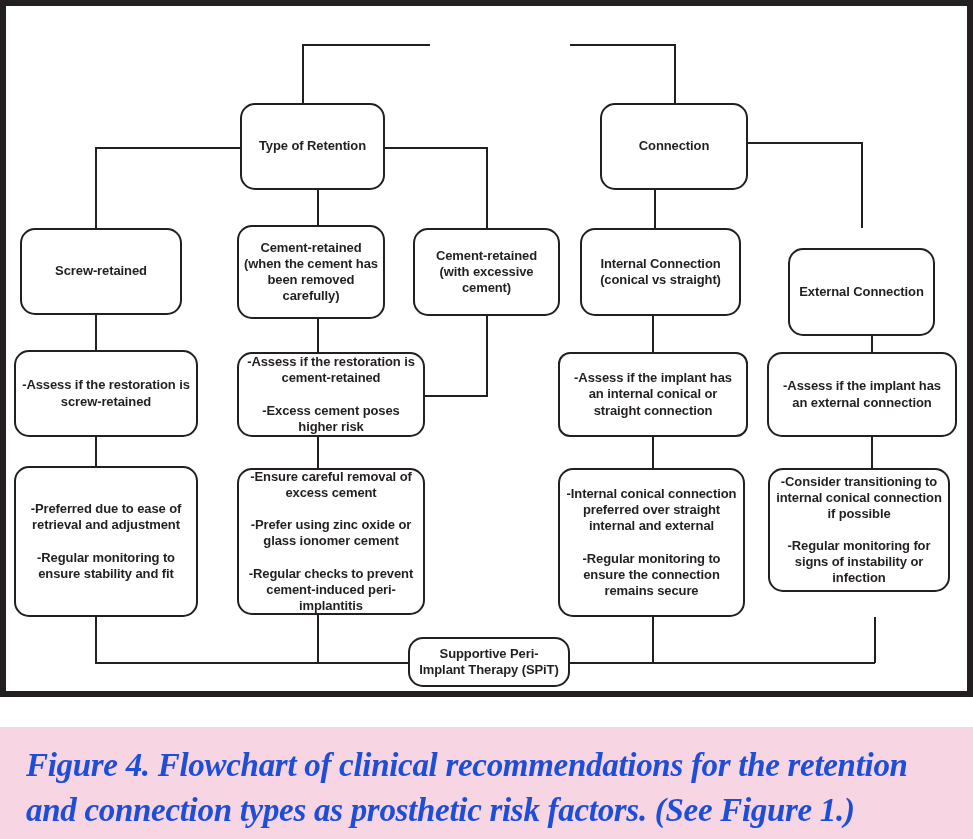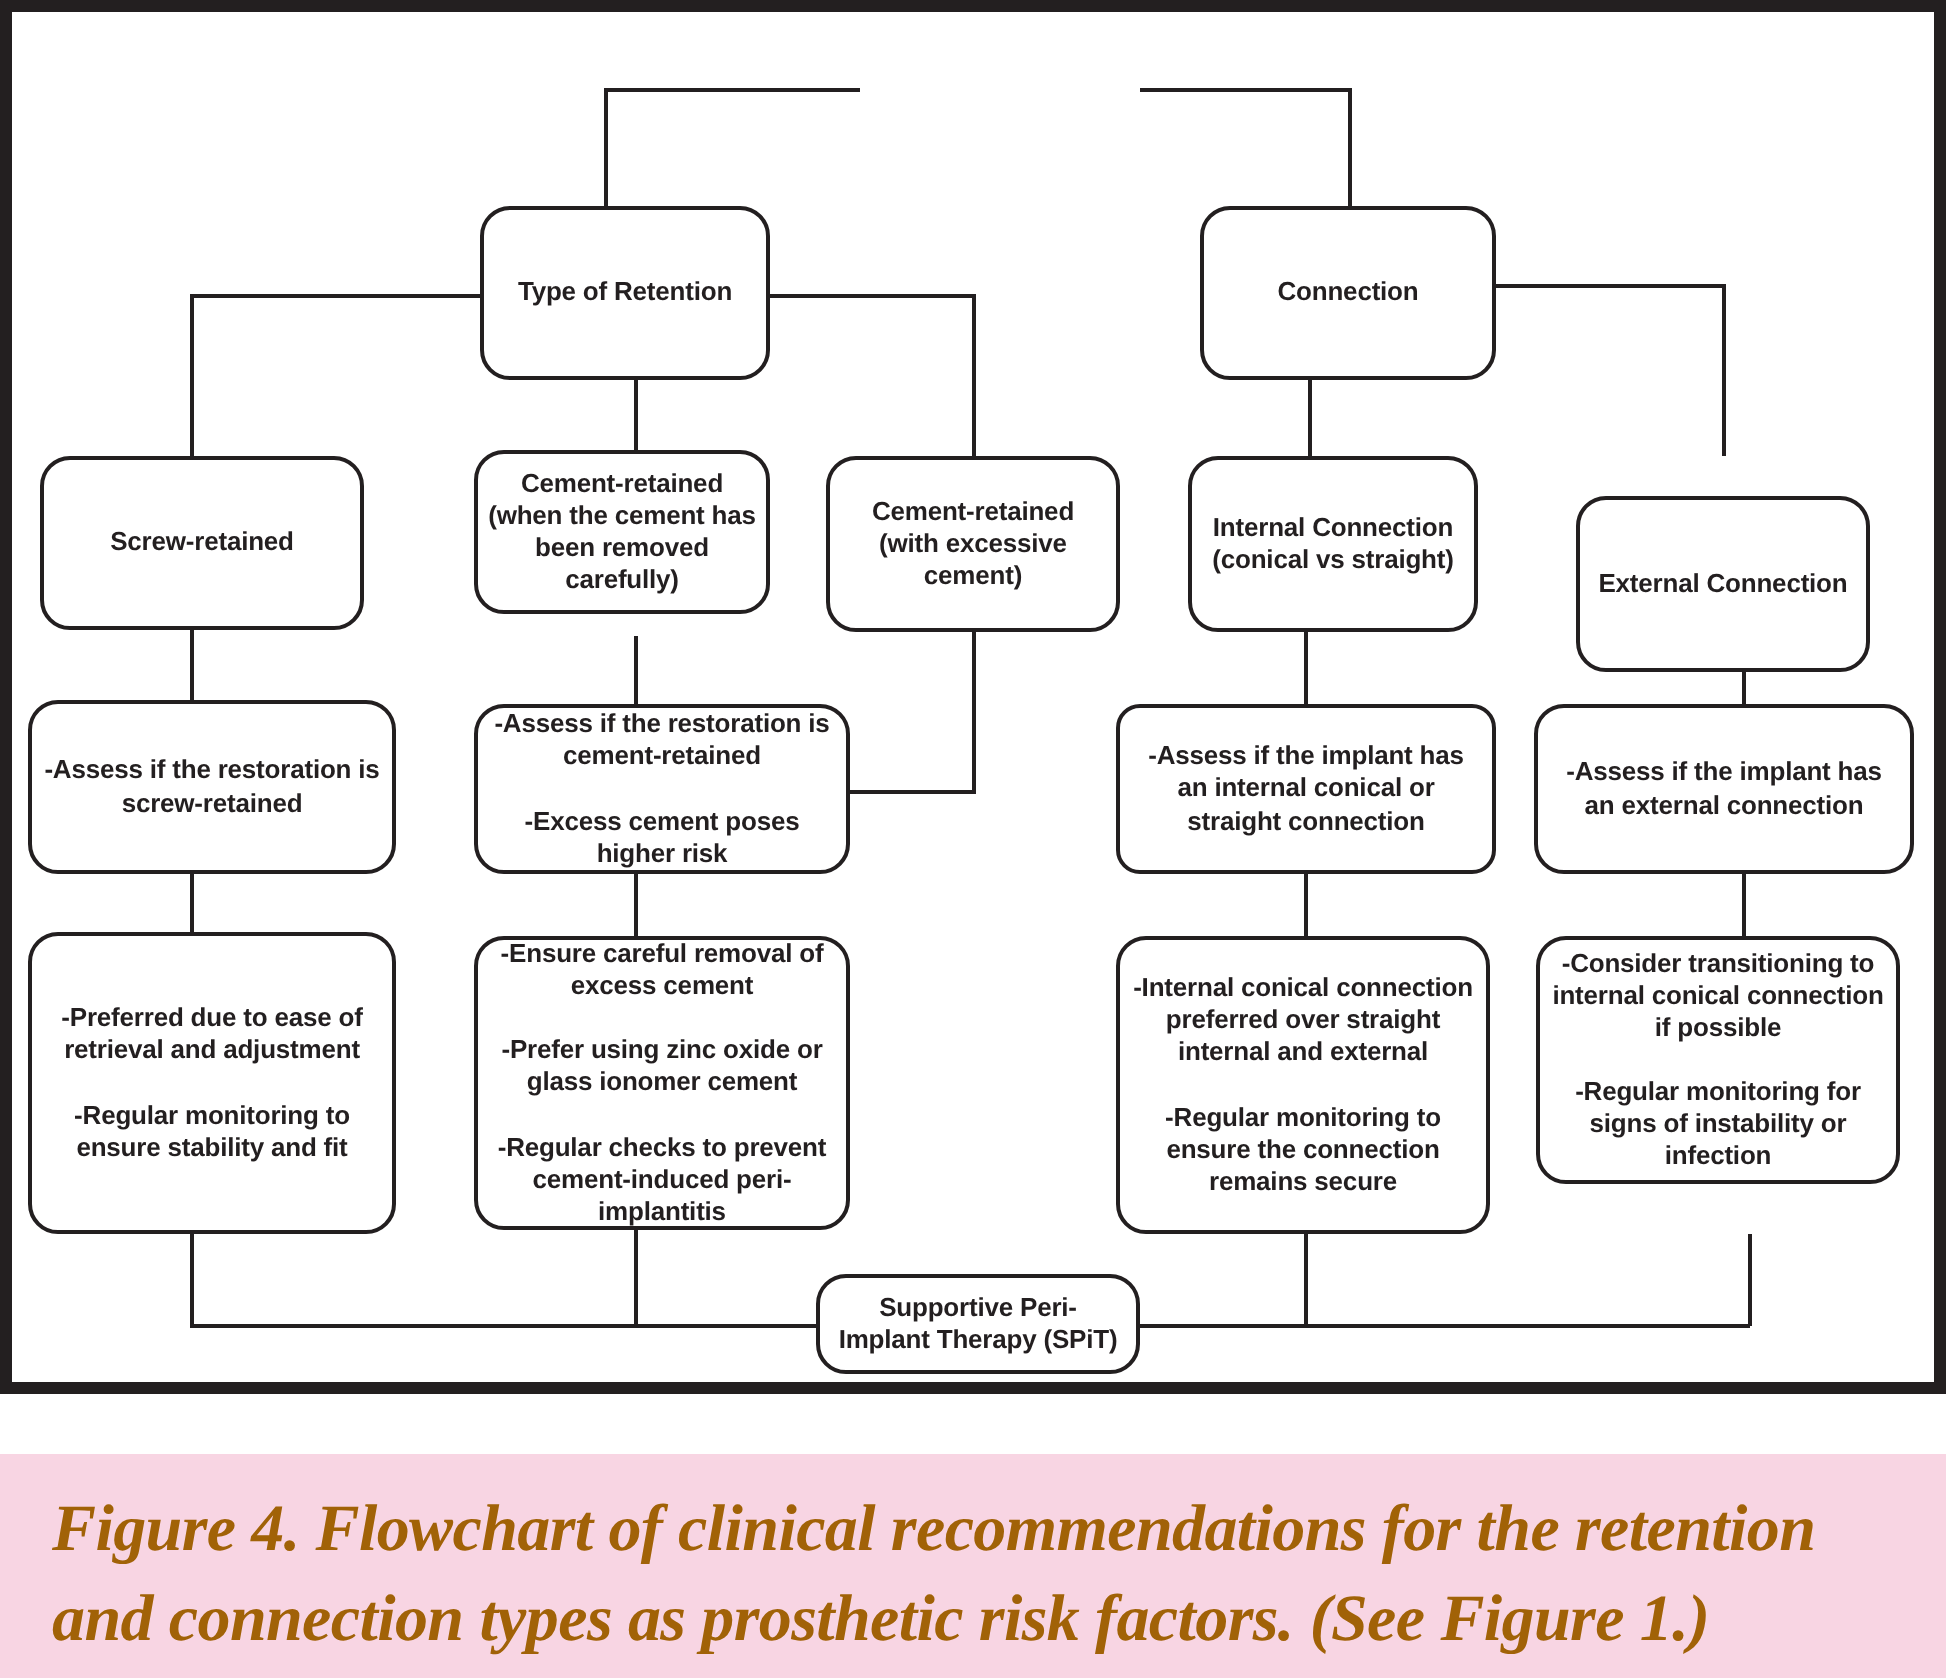--- a/index.html
+++ b/index.html
@@ -47,23 +47,23 @@
     letter-spacing: -0.1px;
     color: var(--line);
     white-space: pre-line;
     padding: 3px 5px;
   }
   
   #n-root          { left: 430px; top: 14px;  width: 140px; height: 71px; }
   #n-retention     { left: 240px; top: 103px; width: 145px; height: 87px; }
   #n-connection    { left: 600px; top: 103px; width: 148px; height: 87px; }
   #n-screw         { left: 20px;  top: 228px; width: 162px; height: 87px; }
-  #n-cem-careful   { left: 237px; top: 225px; width: 148px; height: 82px; }
+  #n-cem-careful   { left: 237px; top: 225px; width: 148px; height: 94px; }
   #n-cem-excess    { left: 413px; top: 228px; width: 147px; height: 88px; }
-  #n-internal      { left: 594px; top: 228px; width: 145px; height: 88px; }
+  #n-internal      { left: 580px; top: 228px; width: 161px; height: 88px; }
   #n-external      { left: 788px; top: 228px; width: 147px; height: 88px; margin-top: 20px; }
   #n-assess-screw  { left: 14px;  top: 350px; width: 184px; height: 87px; }
   #n-assess-cement { left: 237px; top: 352px; width: 188px; height: 85px; }
   #n-assess-int    { left: 558px; top: 352px; width: 190px; height: 85px; border-radius: 12px; }
   #n-assess-ext    { left: 767px; top: 352px; width: 190px; height: 85px; }
   #n-rec-screw     { left: 14px;  top: 466px; width: 184px; height: 151px; }
   #n-rec-cement    { left: 237px; top: 468px; width: 188px; height: 147px; }
   #n-rec-int       { left: 558px; top: 468px; width: 187px; height: 149px; }
   #n-rec-ext       { left: 768px; top: 468px; width: 182px; height: 124px; }
   #n-spit          { left: 408px; top: 637px; width: 162px; height: 50px; }
@@ -74,21 +74,21 @@
     width: 973px; height: 112px;
     background: var(--caption-bg);
     padding: 16px 0 0 26px;
   }
   .caption-line {
     font-family: "Liberation Serif", serif;
     font-weight: bold;
     font-style: italic;
     font-size: 33px;
     line-height: 45px;
-    color: #a16207;
+    color: #1d4ed8;
     letter-spacing: -0.3px;
   }
 </style>
 </head>
 <body>
 
 <div id="stage">
 
   <div class="frame"></div>
 

